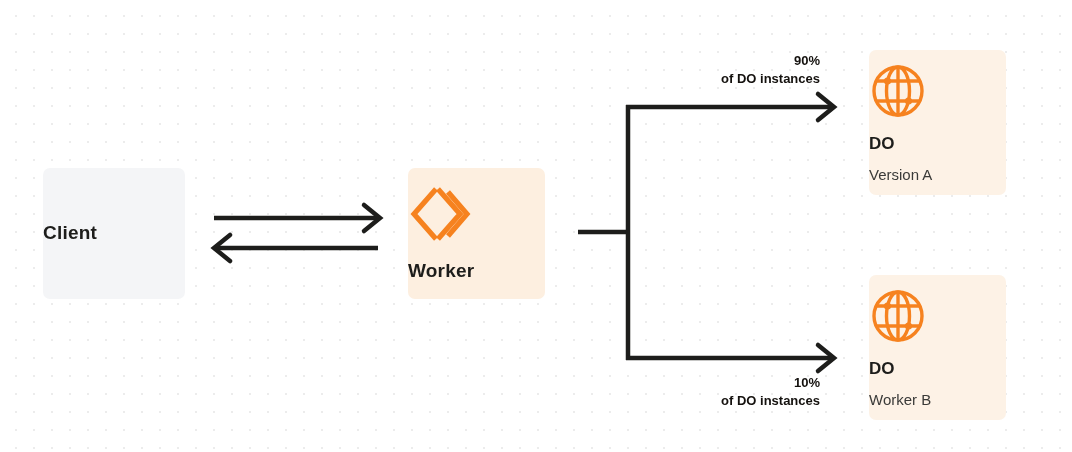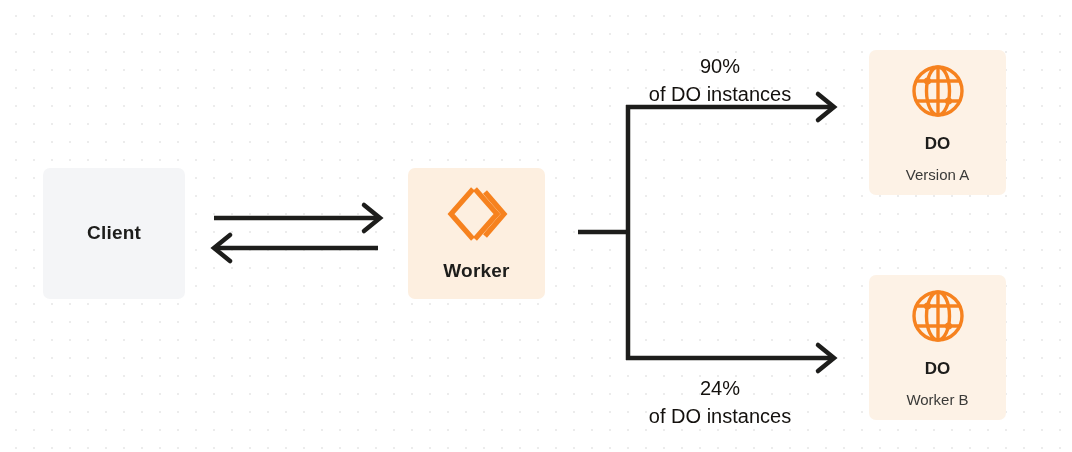--- a/index.html
+++ b/index.html
@@ -17,21 +17,20 @@
     background-position: 7px 7px;
     overflow: hidden;
     font-family: "Liberation Sans", sans-serif;
   }
 
   
   .node {
     position: absolute;
     display: flex;
     flex-direction: column;
-    align-items: center;
     justify-content: center;
     border-radius: 7px;
     box-sizing: border-box;
   }
   .node-client {
     left: 43px;  top: 168px;
     width: 142px; height: 131px;
     background: #f4f5f7;
   }
   .node-worker {
@@ -78,23 +77,23 @@
   .svg-layer {
     position: absolute;
     left: 0; top: 0;
     width: 1072px; height: 452px;
     pointer-events: none;
   }
 
   
   .edge-label {
     position: absolute;
-    text-align: center;
-    font-size: 20px;
-    font-weight: normal;
+    text-align: right;
+    font-size: 13px;
+    font-weight: bold;
     color: #14110e;
     line-height: 1.42;
     white-space: nowrap;
   }
   .label-top    { left: 620px; top: 52px;  width: 200px; }
   .label-bottom { left: 620px; top: 374px; width: 200px; }
 </style>
 </head>
 <body>
 
@@ -181,17 +180,17 @@
     <div class="node-title-sm">DO</div>
     <div class="node-sub">Worker B</div>
   </div>
 
   <div class="edge-label label-top">
     <div>90%</div>
     <div>of DO instances</div>
   </div>
 
   <div class="edge-label label-bottom">
-    <div>24%</div>
+    <div>10%</div>
     <div>of DO instances</div>
   </div>
 
 </div>
 
 </body></html>

